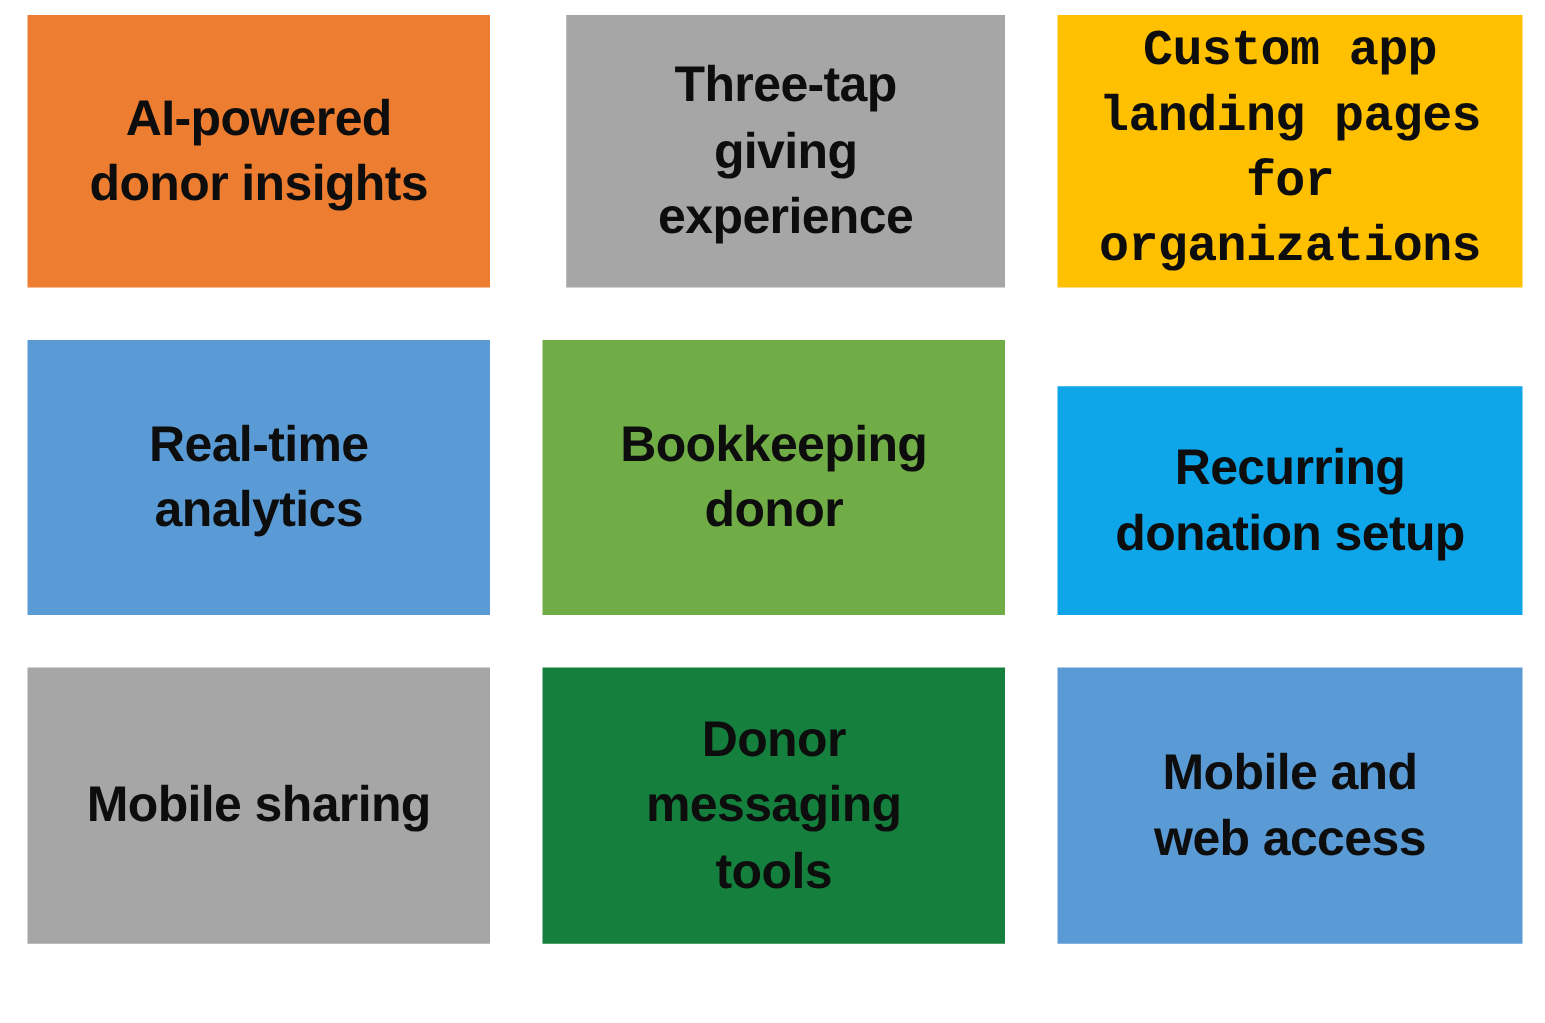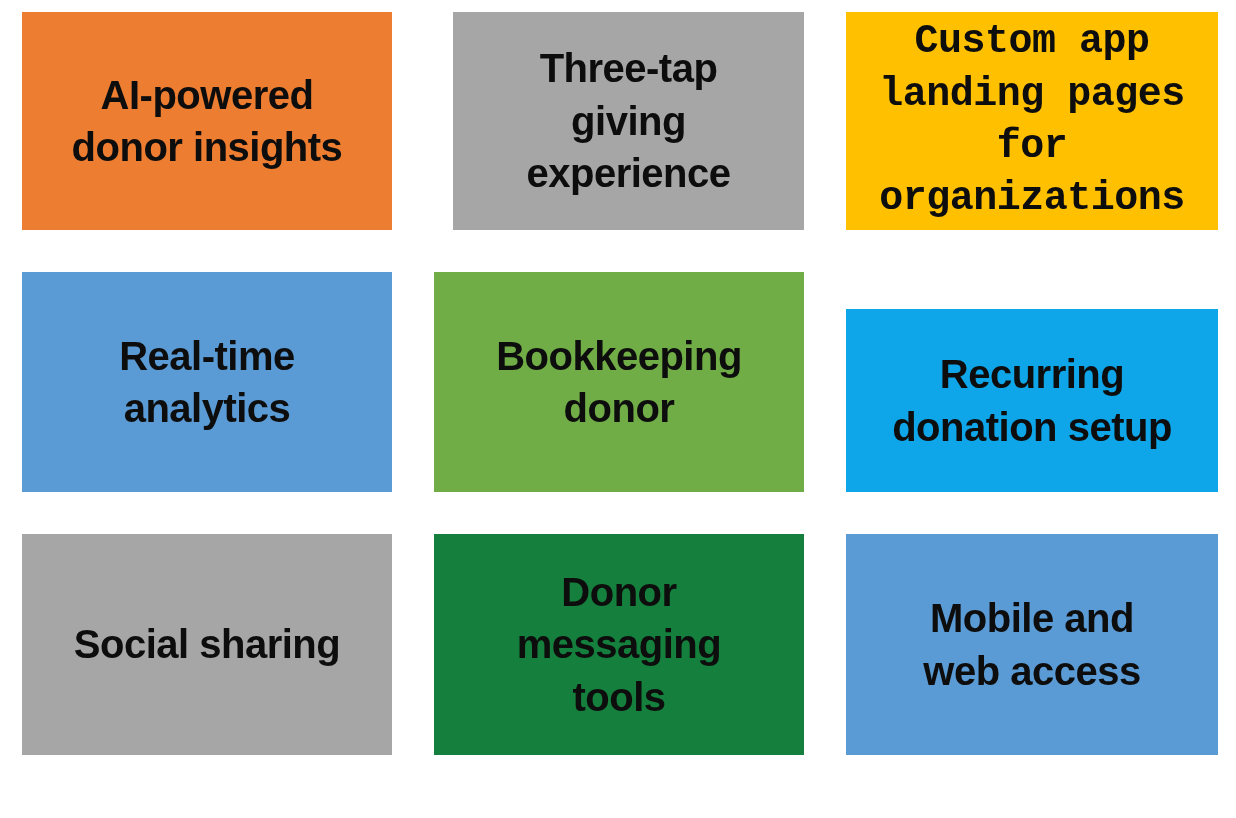--- a/index.html
+++ b/index.html
@@ -75,21 +75,21 @@
       <span class="label">Bookkeeping
 donor</span>
     </div>
 
     <div class="tile" style="background: #0ea5e9; margin-top: 37px;">
       <span class="label">Recurring
 donation setup</span>
     </div>
 
     <div class="tile" style="background: rgb(166, 166, 166);">
-      <span class="label">Social sharing</span>
+      <span class="label">Mobile sharing</span>
     </div>
 
     <div class="tile" style="background: #15803d;">
       <span class="label">Donor
 messaging
 tools</span>
     </div>
 
     <div class="tile" style="background: rgb(91, 155, 213); text-align: center;">
       <span class="label">Mobile and

